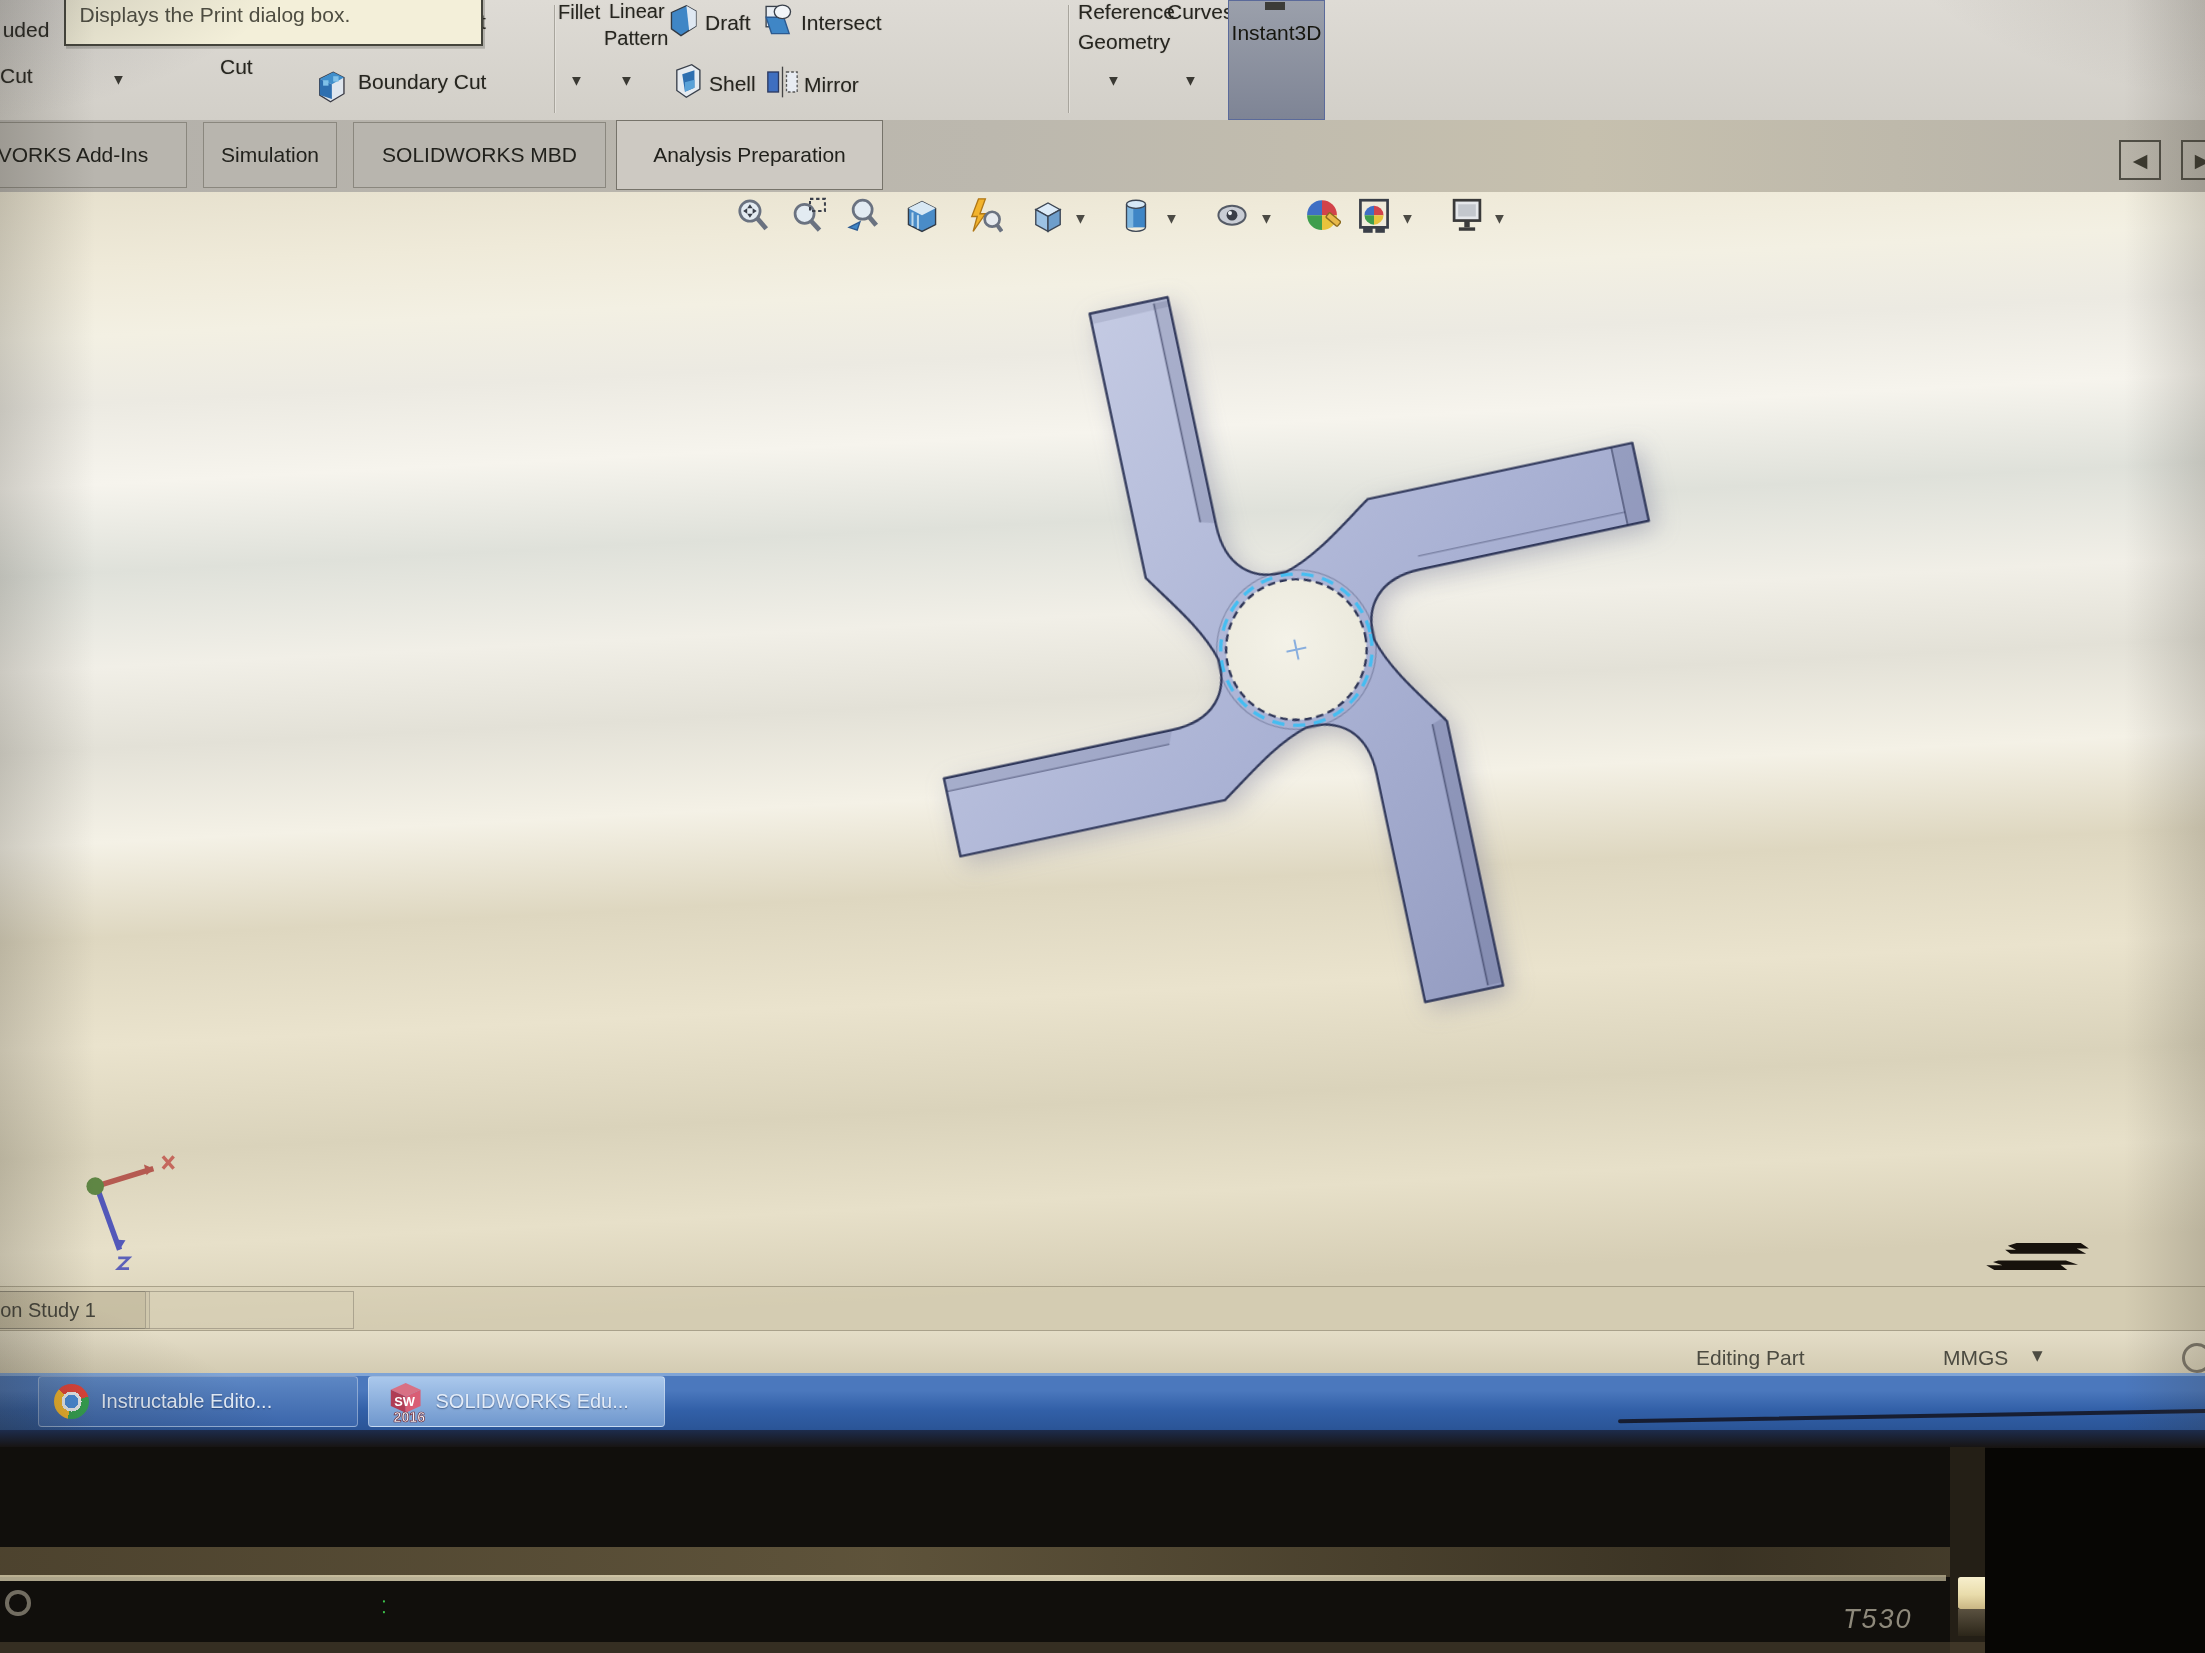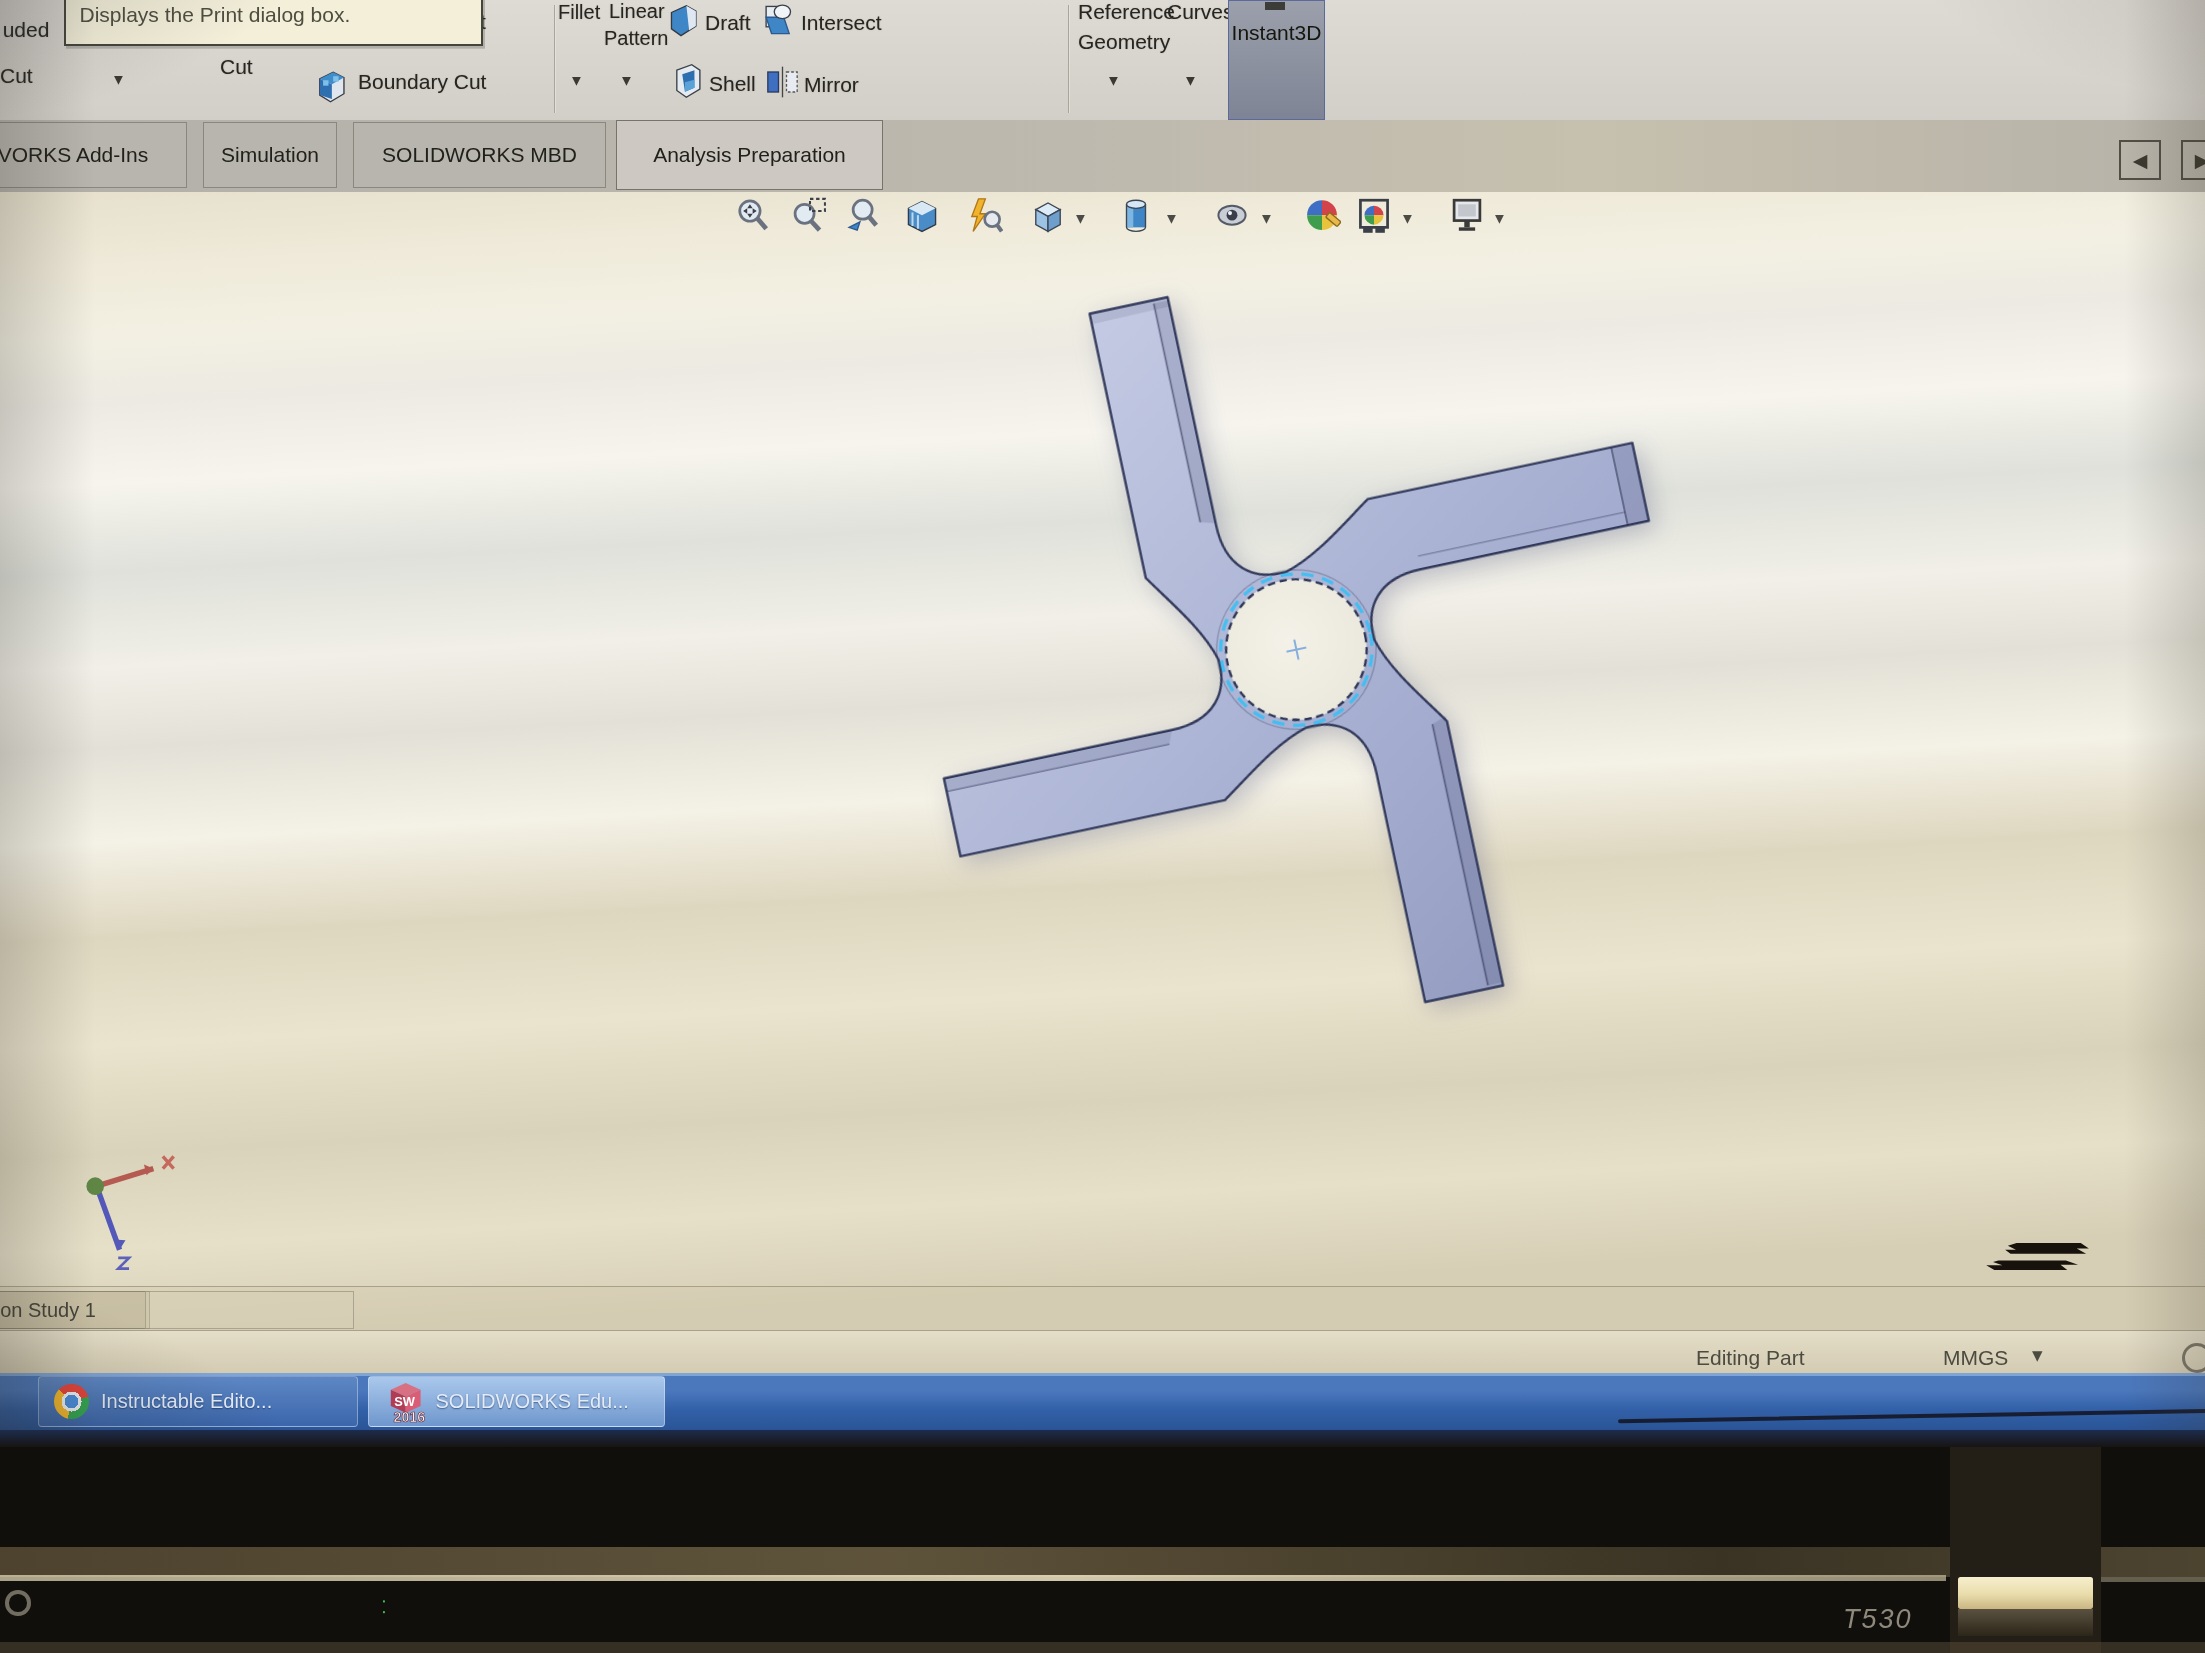--- a/index.html
+++ b/index.html
@@ -59,21 +59,21 @@
   #btn-chrome{left:38px;width:318px;background:linear-gradient(#5d87c4,#3b66ab);}
   #btn-sw{left:368px;width:295px;background:linear-gradient(#aac8ec,#6f97cd);}
   .tbtn .cap{font-size:20px;color:#e3ecf8;white-space:nowrap;overflow:hidden;text-shadow:0 0.7px 1.4px rgba(0,20,60,.5);}
   #chrome-ic{width:35px;height:35px;border-radius:50%;margin:0 12px 0 15px;
     background:radial-gradient(circle at 50% 50%,#4a90e2 0 6.8px,#f2f5f8 6.8px 10px,transparent 10px),
                conic-gradient(from -45deg,#e8453c 0 33%,#34a853 0 66%,#f9bb2d 0 100%);}
   #crack{left:1618px;top:1414px;width:608px;height:4px;background:#13131f;opacity:.85;
          transform:rotate(-1deg);border-radius:2px;}
   
   #gap{left:0;top:1430px;width:2205px;height:17.6px;background:linear-gradient(#1d2c4c,#171310);}
-  #bezel{left:0;top:1447px;width:2205px;height:207px;background:#110f0c;overflow:hidden;}
+  #bezel{left:0;top:1447px;width:1985px;height:207px;background:#110f0c;overflow:hidden;}
   #bz-band{position:absolute;left:0;top:100px;width:2205px;height:30px;
      background:linear-gradient(90deg,rgba(150,130,88,.45),rgba(170,150,104,.5) 40%,rgba(120,104,70,.4) 78%,rgba(150,132,92,.45));}
   #bz-line{position:absolute;left:0;top:128px;width:1946px;height:6px;
      background:linear-gradient(90deg,rgba(222,212,178,.75),rgba(230,220,188,.9) 55%,rgba(200,190,158,.7));}
   #bz-line2{position:absolute;left:2100px;top:130px;width:105px;height:5.4px;background:rgba(170,160,134,.55);}
   #bz-model{position:absolute;left:1843px;top:157px;font-size:27px;color:#8e897b;
      font-style:italic;letter-spacing:2px;}
   #hinge{position:absolute;left:1950px;top:0;width:151px;height:207px;background:#241f16;}
   #hinge .hl{position:absolute;left:8px;top:130px;width:135px;height:32px;border-radius:2.7px;
      background:linear-gradient(#f7efcd,#e9dcab 55%,#c9b683);}

